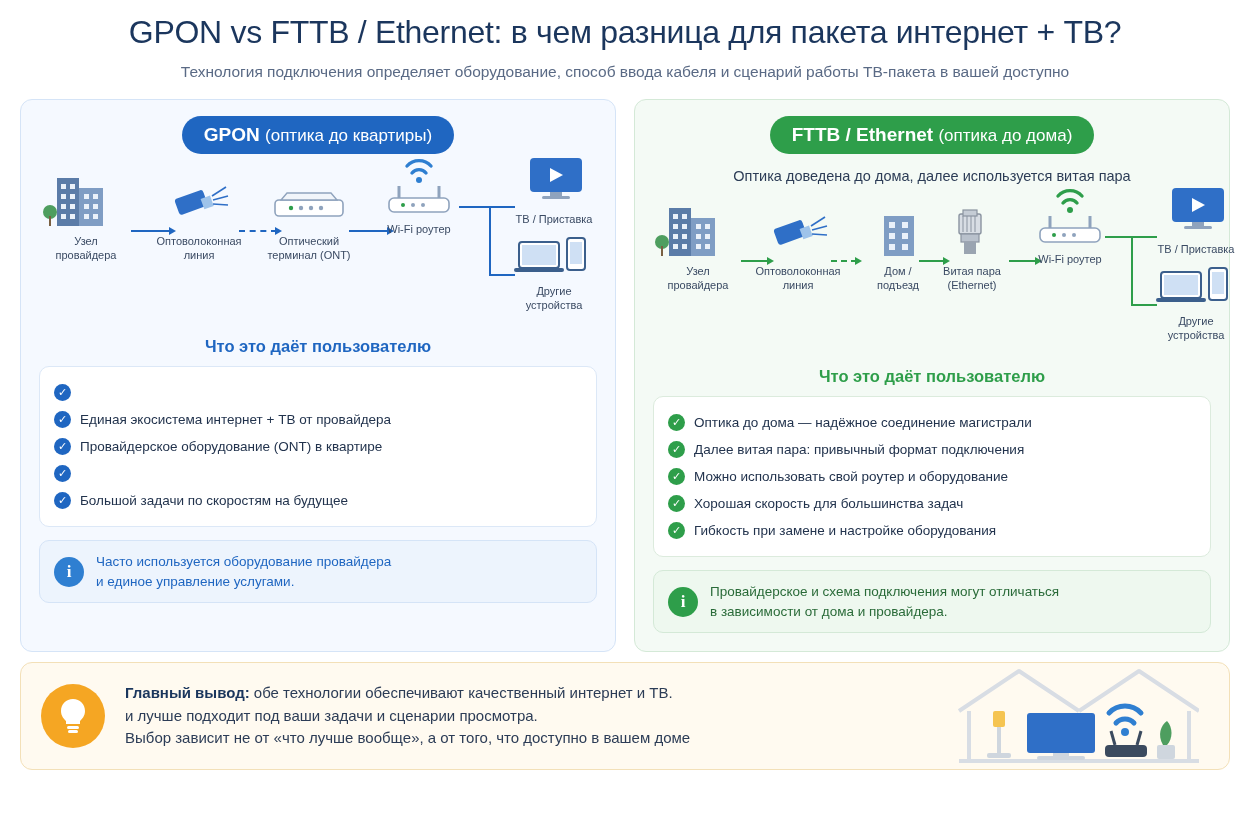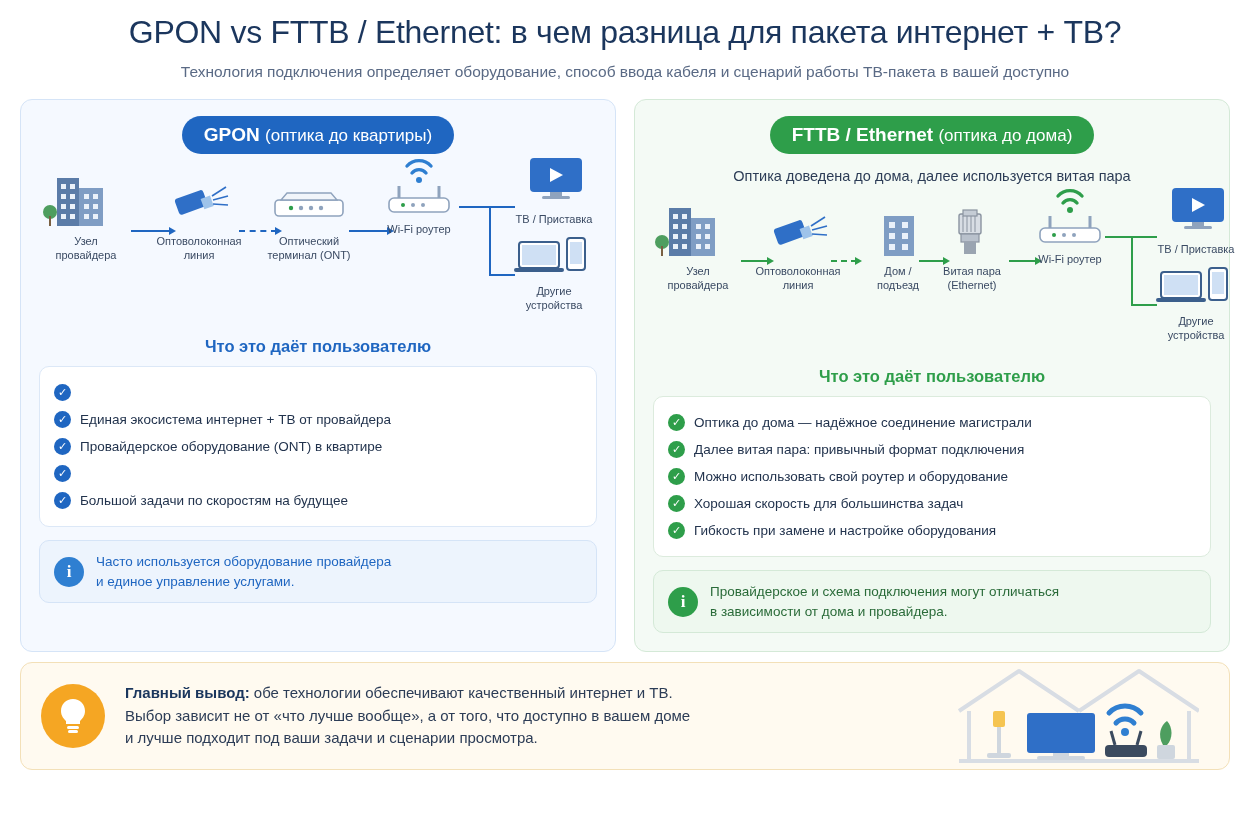--- a/index.html
+++ b/index.html
@@ -603,22 +603,22 @@
       <svg width="34" height="40" viewBox="0 0 34 40">
         <path d="M17 3 C10 3 5 8 5 15 c0 5 3 8 5 10 v3 h14 v-3 c2-2 5-5 5-10 C29 8 24 3 17 3 z" fill="#ffffff"></path>
         <rect x="11" y="30" width="12" height="3" rx="1.5" fill="#ffffff"></rect>
         <rect x="12" y="34" width="10" height="3" rx="1.5" fill="#ffffff"></rect>
       </svg>
     </div>
     <div class="footer-text">
       <div>
         <b>Главный вывод:</b><span> обе технологии обеспечивают качественный интернет и ТВ.</span>
       </div>
+      <div>и лучше подходит под ваши задачи и сценарии просмотра.</div>
       <div>Выбор зависит не от «что лучше вообще», а от того, что доступно в вашем доме</div>
-      <div>и лучше подходит под ваши задачи и сценарии просмотра.</div>
     </div>
     <div class="house">
       <svg width="250" height="108" viewBox="0 0 250 108">
         <polyline points="10,50 70,10 130,50" fill="none" stroke="#d8dde4" stroke-width="4" stroke-linejoin="round"></polyline>
         <polyline points="130,50 190,10 250,50" fill="none" stroke="#d8dde4" stroke-width="4" stroke-linejoin="round"></polyline>
         <line x1="20" y1="50" x2="20" y2="100" stroke="#d8dde4" stroke-width="4"></line>
         <line x1="240" y1="50" x2="240" y2="100" stroke="#d8dde4" stroke-width="4"></line>
         <line x1="10" y1="100" x2="250" y2="100" stroke="#d8dde4" stroke-width="4"></line>
 
         <rect x="44" y="50" width="12" height="16" rx="2" fill="#f5c451"></rect>

